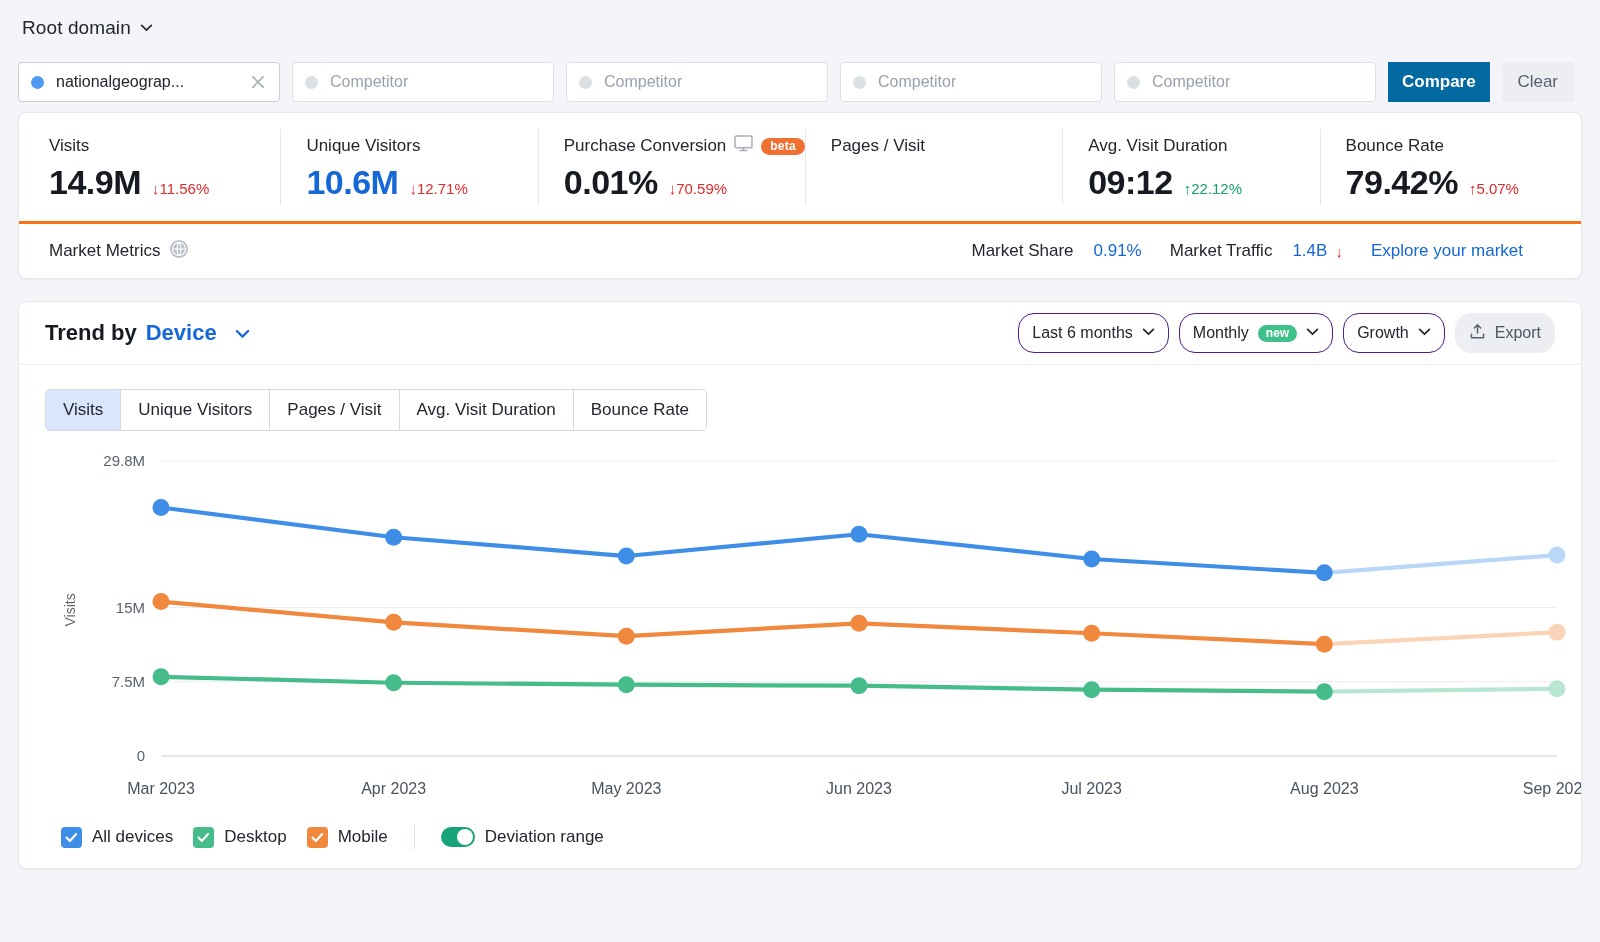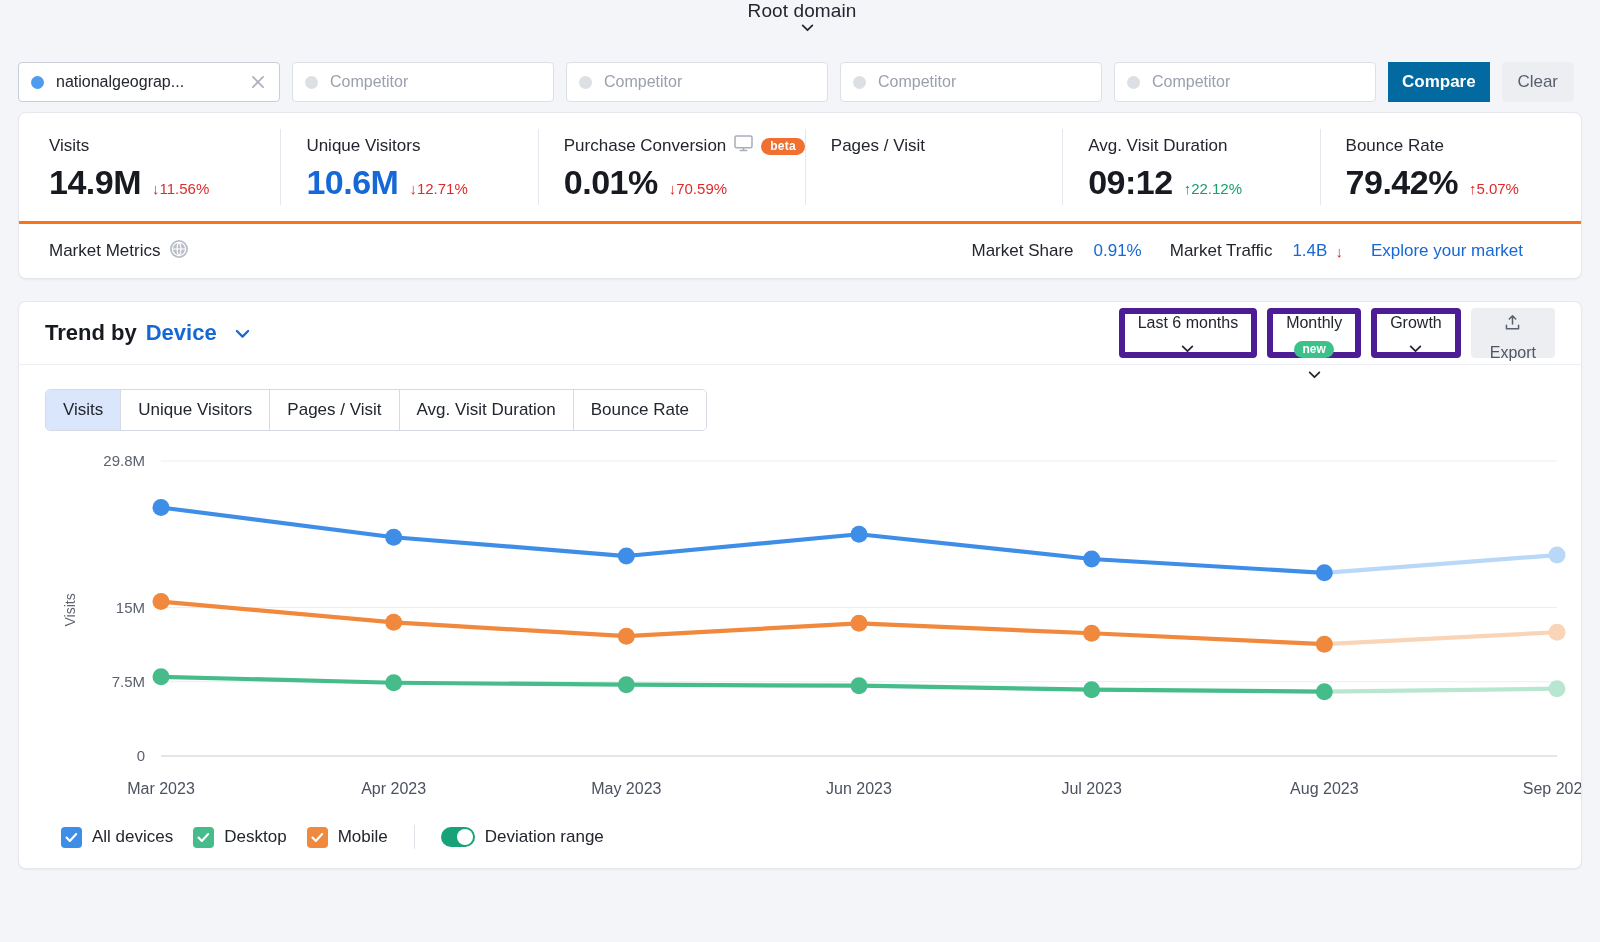--- a/index.html
+++ b/index.html
@@ -22,21 +22,20 @@
     box-sizing: border-box;
     padding: 0 18px;
   }
 
   
   .root-domain-row {
     display: flex;
     align-items: center;
     height: 56px;
     padding-left: 4px;
-    flex-direction: column;
   }
   .root-domain-label {
     font-size: 19px;
     color: #23262f;
     letter-spacing: .1px;
   }
   .caret {
     display: inline-block;
     margin-left: 9px;
     width: 12px;
@@ -232,33 +231,32 @@
   }
   .trend-title .dim { color: #1668d6; }
   .trend-controls {
     margin-left: auto;
     display: flex;
     align-items: center;
     gap: 10px;
   }
   .ctrl {
     height: 38px;
-    border: 6px solid #4c1d95;
-    border-radius: 4px;
+    border: 1px solid #4c1d95;
+    border-radius: 16px;
     background: #fff;
     display: flex;
     align-items: center;
     gap: 9px;
     padding: 0 13px;
     font-size: 16px;
     color: #23262f;
     cursor: pointer;
     white-space: nowrap;
     font-family: "Liberation Sans", sans-serif;
-    flex-direction: column;
   }
   .ctrl.flat {
     background: #eceef2;
     border-color: #eceef2;
     color: #4f5563;
   }
   .pill-new {
     background: #3ec08a;
     color: #fff;
     font-size: 12px;

